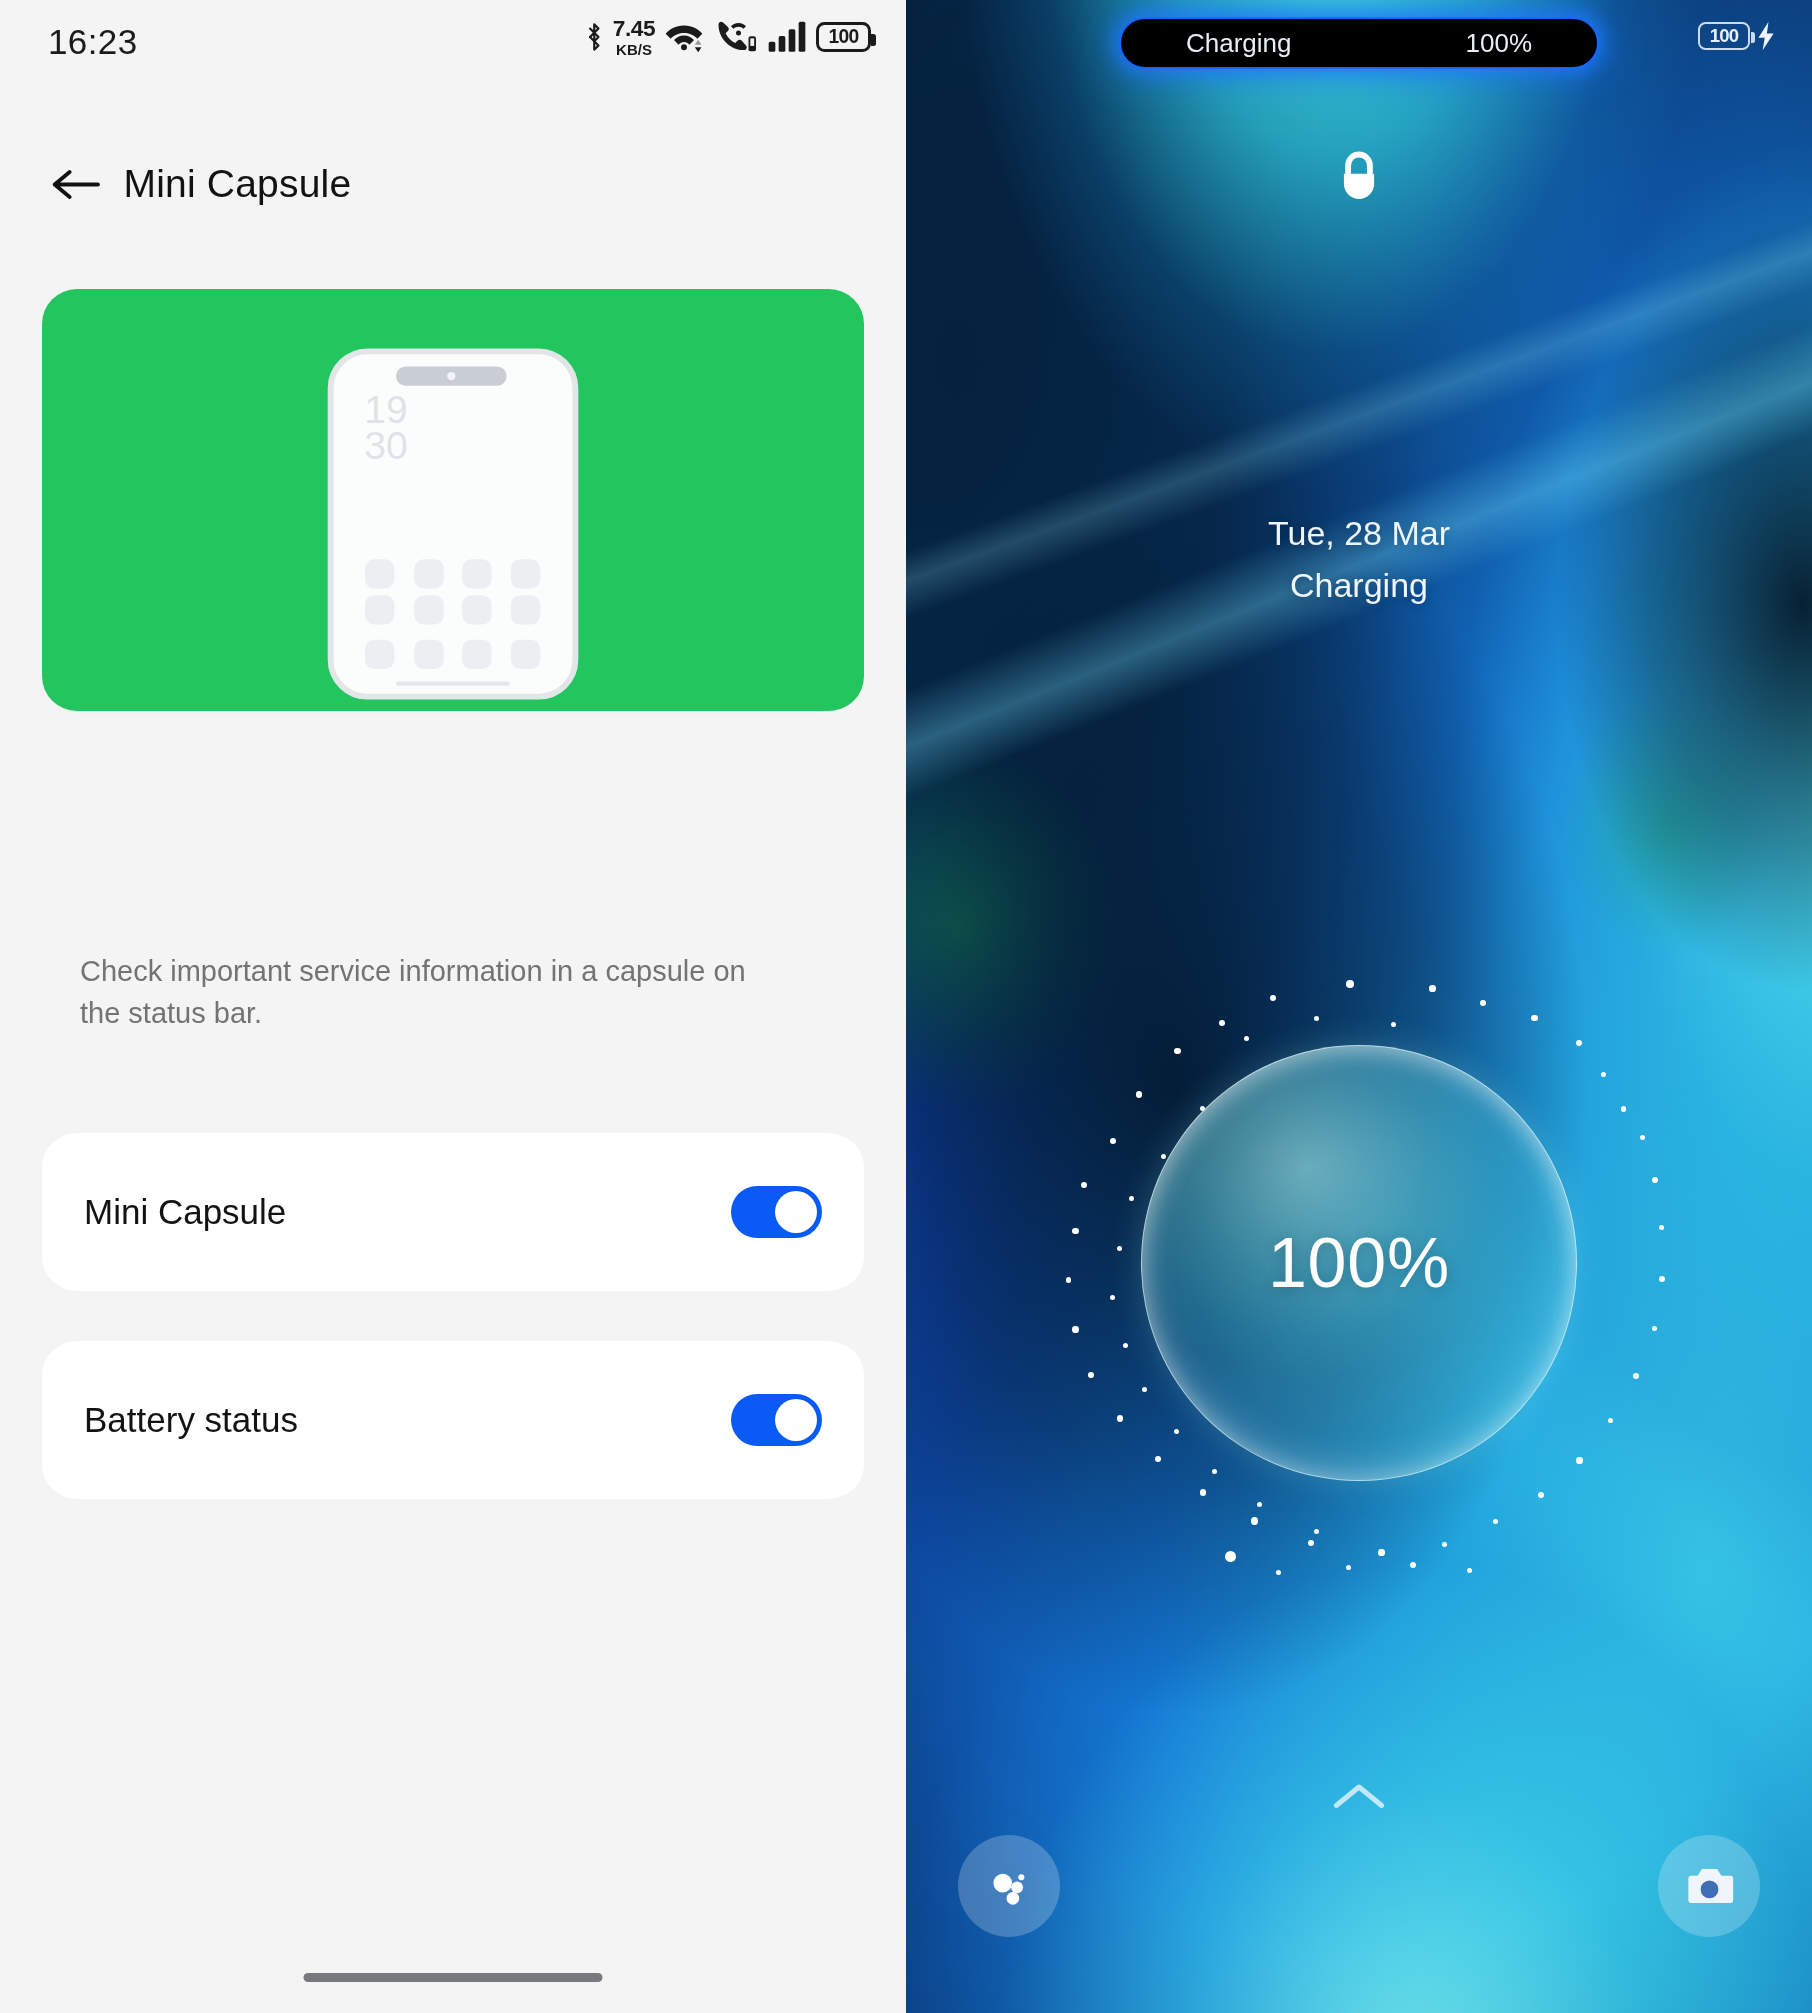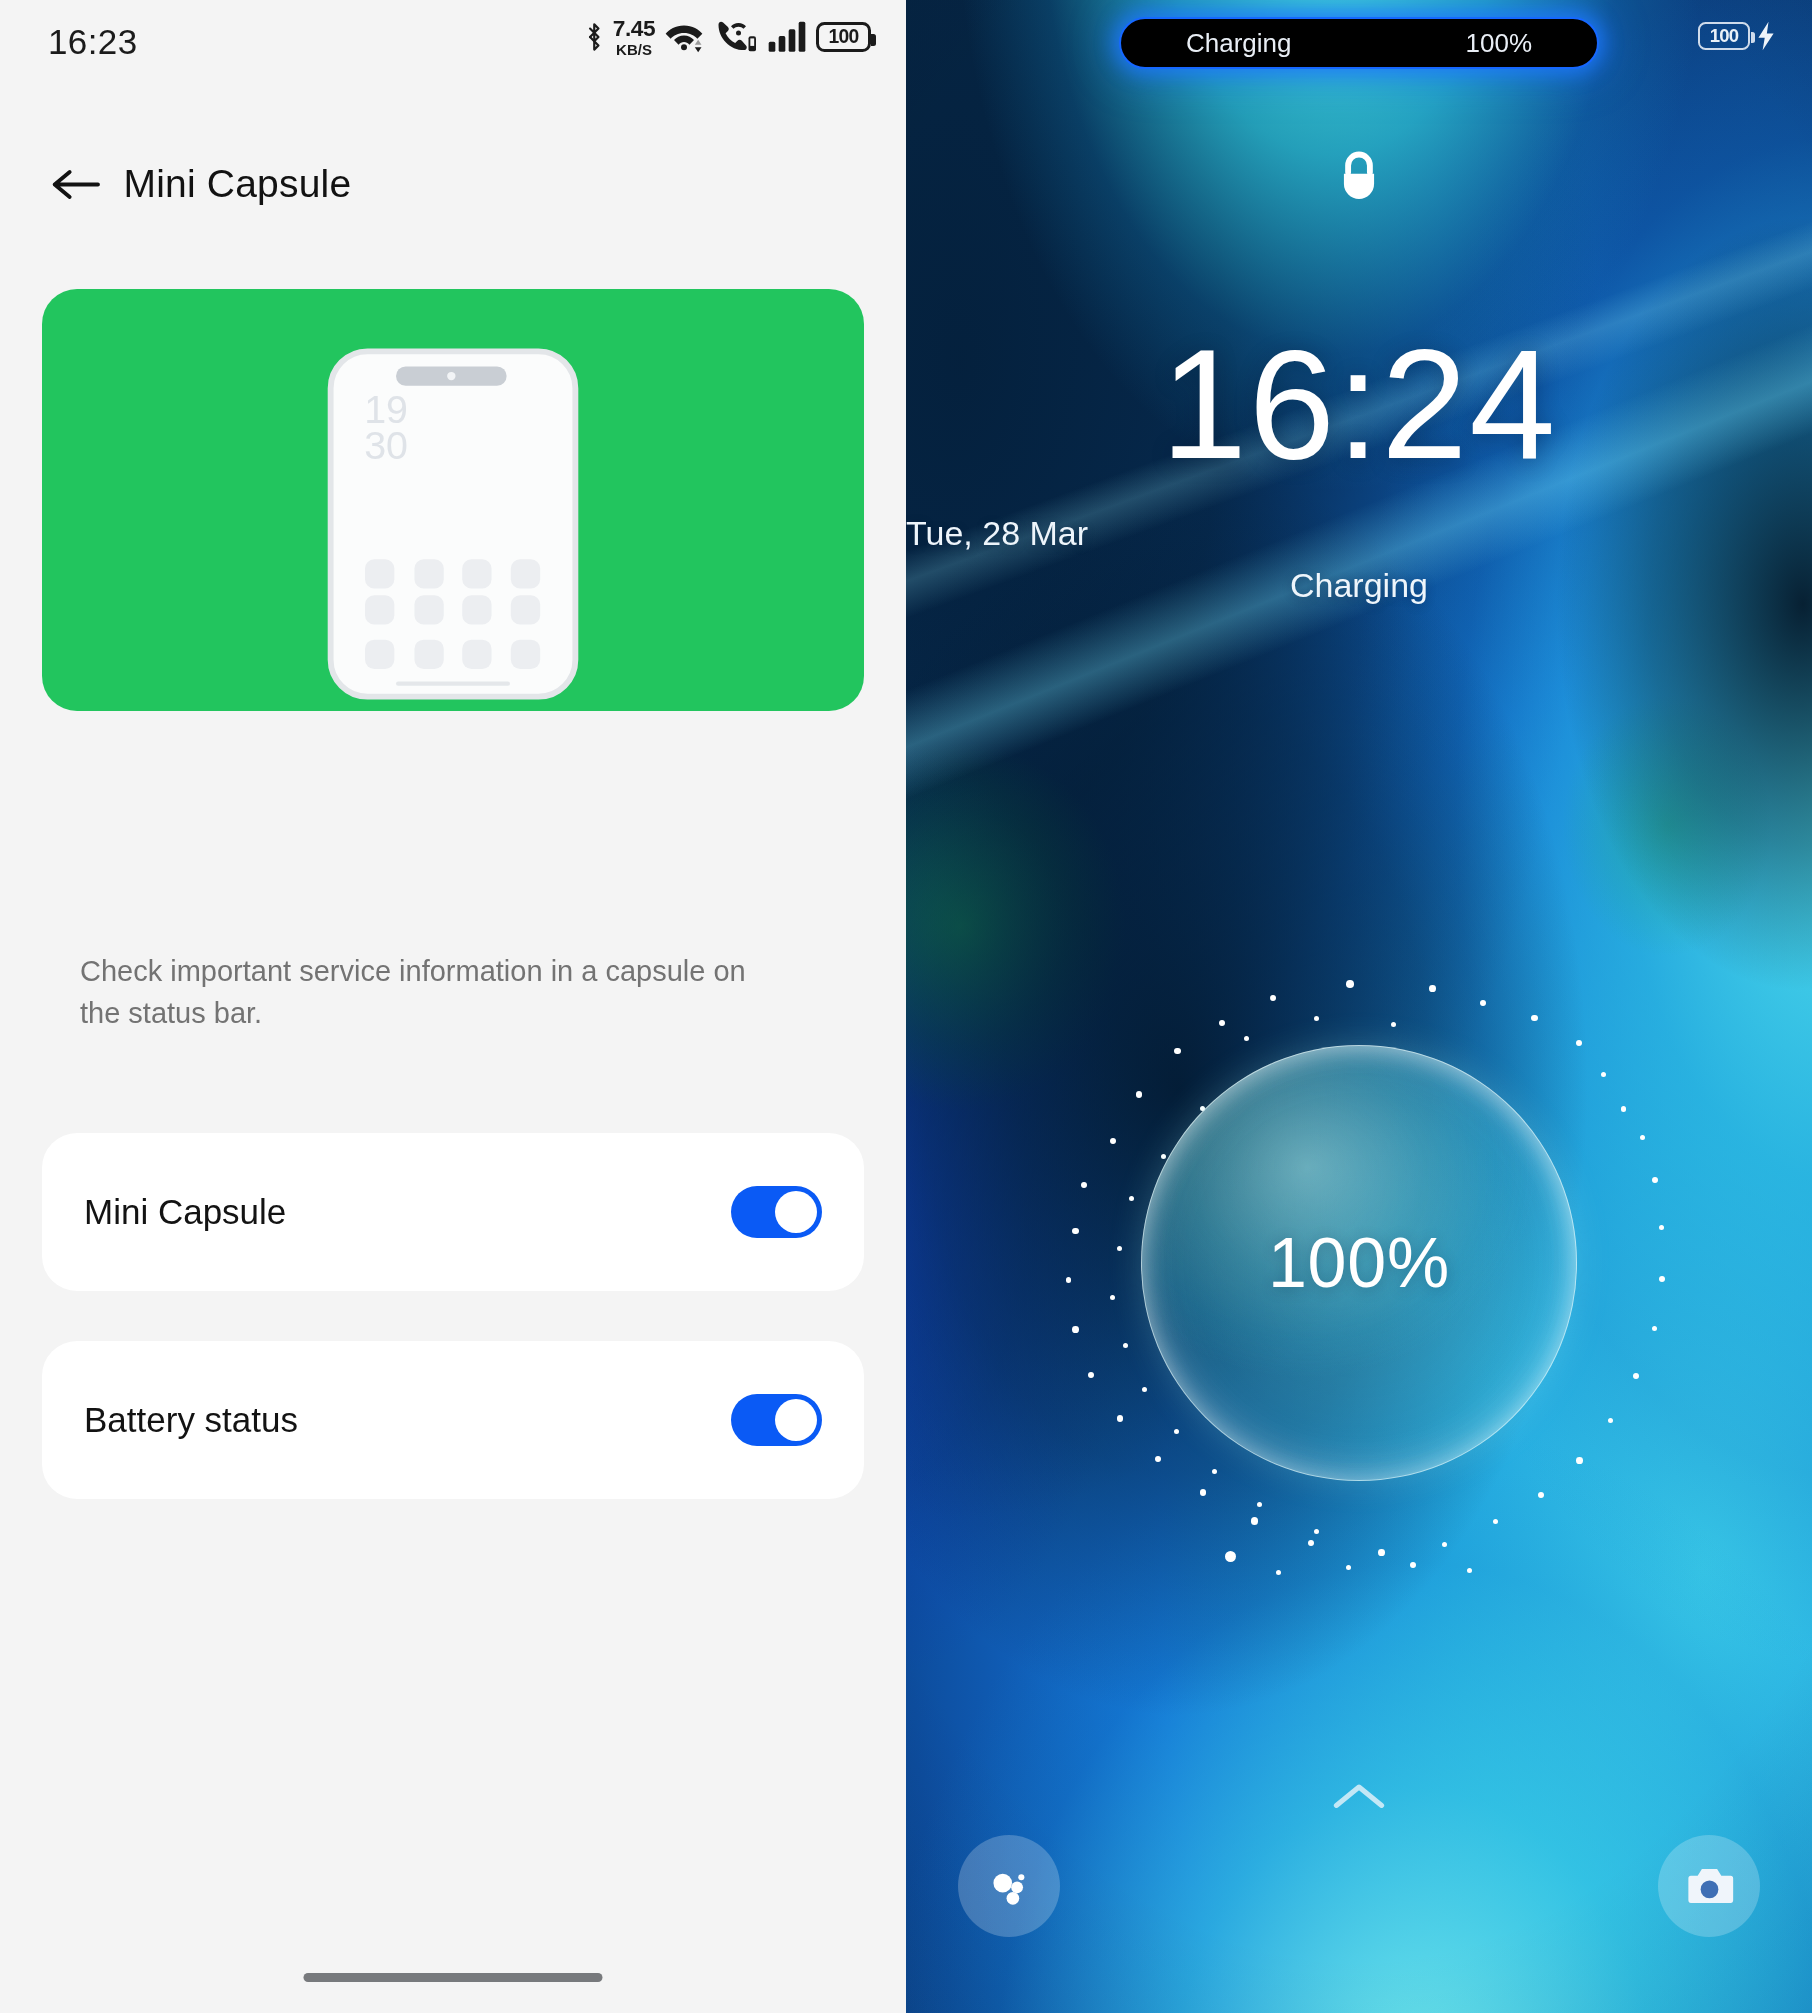--- a/index.html
+++ b/index.html
@@ -124,21 +124,21 @@
                    width:4.2px; height:11px; background:#cfdbeb; border-radius:0 2.5px 2.5px 0; }
   .lock-batt-num { font-size:18.5px; font-weight:700; color:#eaf1f8; letter-spacing:-0.8px; }
 
   .lock-icon { position:absolute; top:147px; left:50%; transform:translateX(-50%);
                z-index:5; }
 
   .clock { position:absolute; top:327px; left:0; width:906px; text-align:center;
            font-size:155px; line-height:1; color:#ffffff; font-weight:400;
            letter-spacing:1.7px; z-index:5;
            text-shadow:0 3.4px 22px rgba(0,20,45,0.32); }
-  .date { position:absolute; top:514px; left:0; width:906px; 
+  .date { position:absolute; top:514px; left:0; width:906px; text-align:center;
           font-size:34px; color:#eef5fb; z-index:5;
           text-shadow:0 1.7px 10px rgba(0,20,45,0.3); }
   .chg-status { position:absolute; top:566px; left:0; width:906px; text-align:center;
           font-size:34px; color:#eef5fb; z-index:5;
           text-shadow:0 1.7px 10px rgba(0,20,45,0.3); }
 
   .orb-wrap { position:absolute; top:1045px; left:50%; transform:translateX(-50%);
               width:436px; height:436px; z-index:4; }
   .orb { position:absolute; inset:0; border-radius:50%;
          background:
@@ -321,21 +321,20 @@
       </svg>
     </div>
 
     <div class="lock-icon">
       <svg width="52" height="62" viewBox="0 0 62 74">
         <path d="M18 30 V22 a13 13 0 0 1 26 0 V30" fill="none" stroke="#ffffff" stroke-width="7" stroke-linecap="round"></path>
         <path d="M13 32 H49 V44 a18 18 0 0 1 -36 0 Z" fill="#ffffff"></path>
       </svg>
     </div>
 
-    <div class="clock">16:24</div>
     <div class="date">Tue, 28 Mar</div>
     <div class="chg-status">Charging</div>
 
     <div class="particles">
       <i style="left:48%;top:3%;width:7.6px;height:7.6px;"></i>
       <i style="left:36%;top:5.4%;width:5.9px;height:5.9px;"></i>
       <i style="left:61%;top:3.8%;width:6.7px;height:6.7px;"></i>
       <i style="left:69%;top:6.1%;width:5.9px;height:5.9px;"></i>
       <i style="left:28%;top:9.2%;width:5.9px;height:5.9px;"></i>
       <i style="left:43%;top:8.6%;width:5px;height:5px;"></i>

